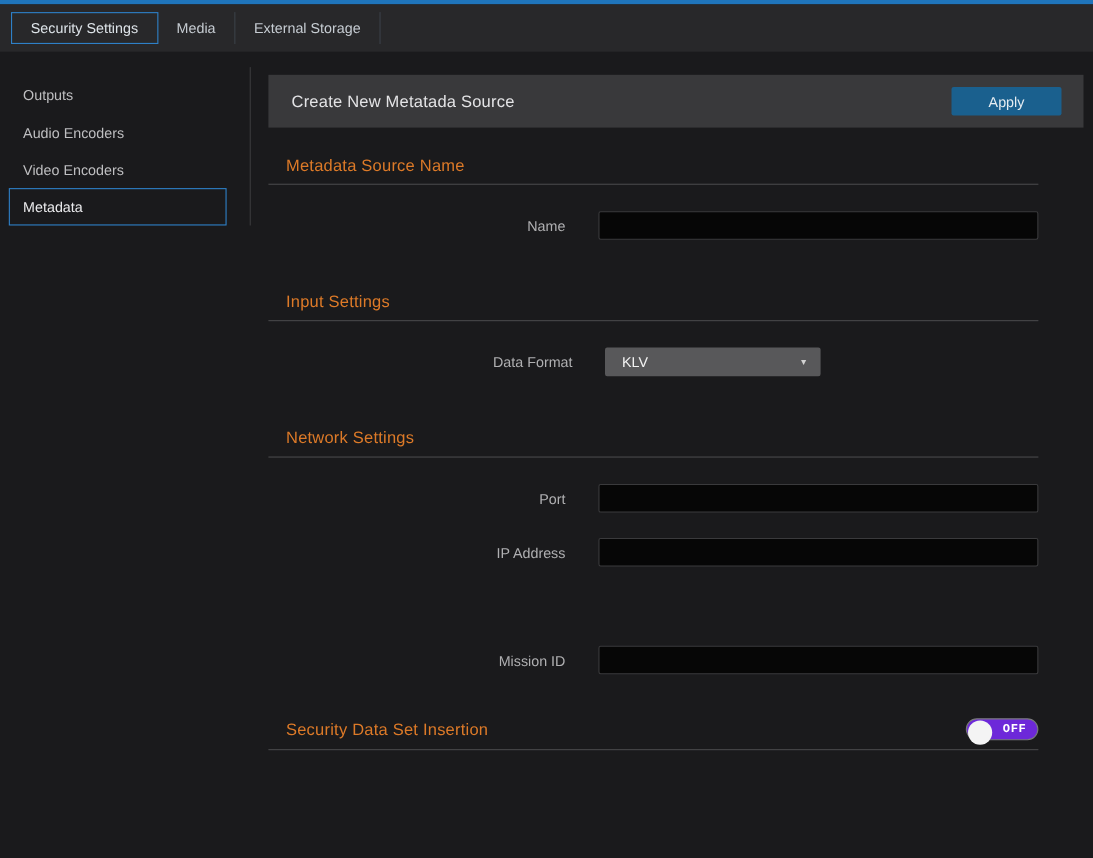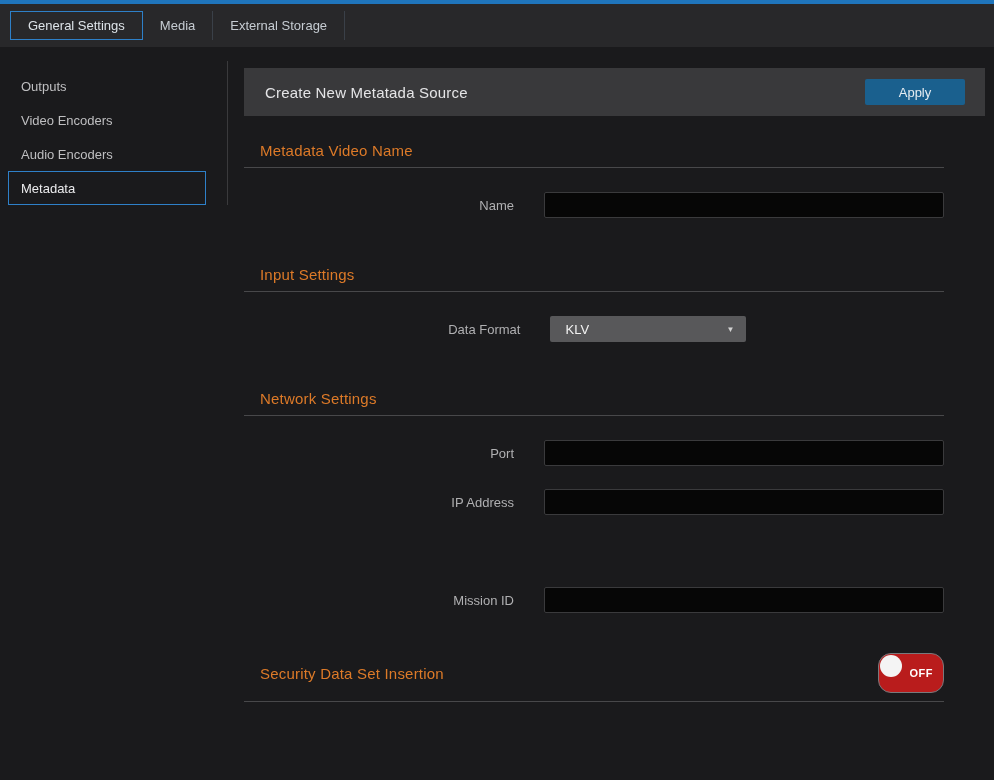--- a/index.html
+++ b/index.html
@@ -71,64 +71,65 @@
   .dropdown {
     width: 196px; height: 26px; background: #58585a; border-radius: 2px;
     display: flex; align-items: center; position: relative;
     padding-left: 15px; cursor: pointer;
   }
   .dd-value { font-size: 13px; color: #f2f2f2; }
   .dd-arrow { position: absolute; right: 12px; font-size: 8px; color: #d2d2d2; }
 
   
   .toggle {
-    width: 66px; height: 40px; border-radius: 13px; background: #b91c1c;
+    width: 66px; height: 20px; border-radius: 13px; background: #6d28d9;
     position: relative; display: flex; align-items: center; cursor: pointer;
     border: 1px solid #79797c;
+    font-family: Liberation Mono, monospace;
   }
   .knob {
     position: absolute; left: 1px; top: 1px; width: 22px; height: 22px;
     border-radius: 50%; background: #f4f4f4;
   }
   .tstate {
     position: absolute; right: 10px; font-size: 11px; font-weight: bold;
     color: #ffffff; letter-spacing: 0.5px;
   }
 </style>
 </head>
 <body>
 
 <div class="topline"></div>
 
 <div class="tabbar">
-  <div class="tab selected">General Settings</div>
+  <div class="tab selected">Security Settings</div>
   <div class="tab">Media</div>
   <div class="tab">External Storage</div>
 </div>
 
 <div class="sidebar">
   <div class="side-item">Outputs</div>
+  <div class="side-item">Audio Encoders</div>
   <div class="side-item">Video Encoders</div>
-  <div class="side-item">Audio Encoders</div>
   <div class="side-item selected">Metadata</div>
 </div>
 <div class="side-divider"></div>
 
 <div class="content">
 
   <div class="panel-header">
     <span class="panel-title">Create New Metatada Source</span>
     <button class="apply-btn">Apply</button>
   </div>
 
   <div class="sections">
 
     <div class="section first">
       <div class="section-head">
-        <span class="section-title">Metadata Video Name</span>
+        <span class="section-title">Metadata Source Name</span>
       </div>
       <div class="rows">
         <div class="frow">
           <label class="flabel">Name</label>
           <div class="fctrl">
             <input class="tinput" type="text" value="" style="">
           </div>
         </div>
       </div>
     </div>

